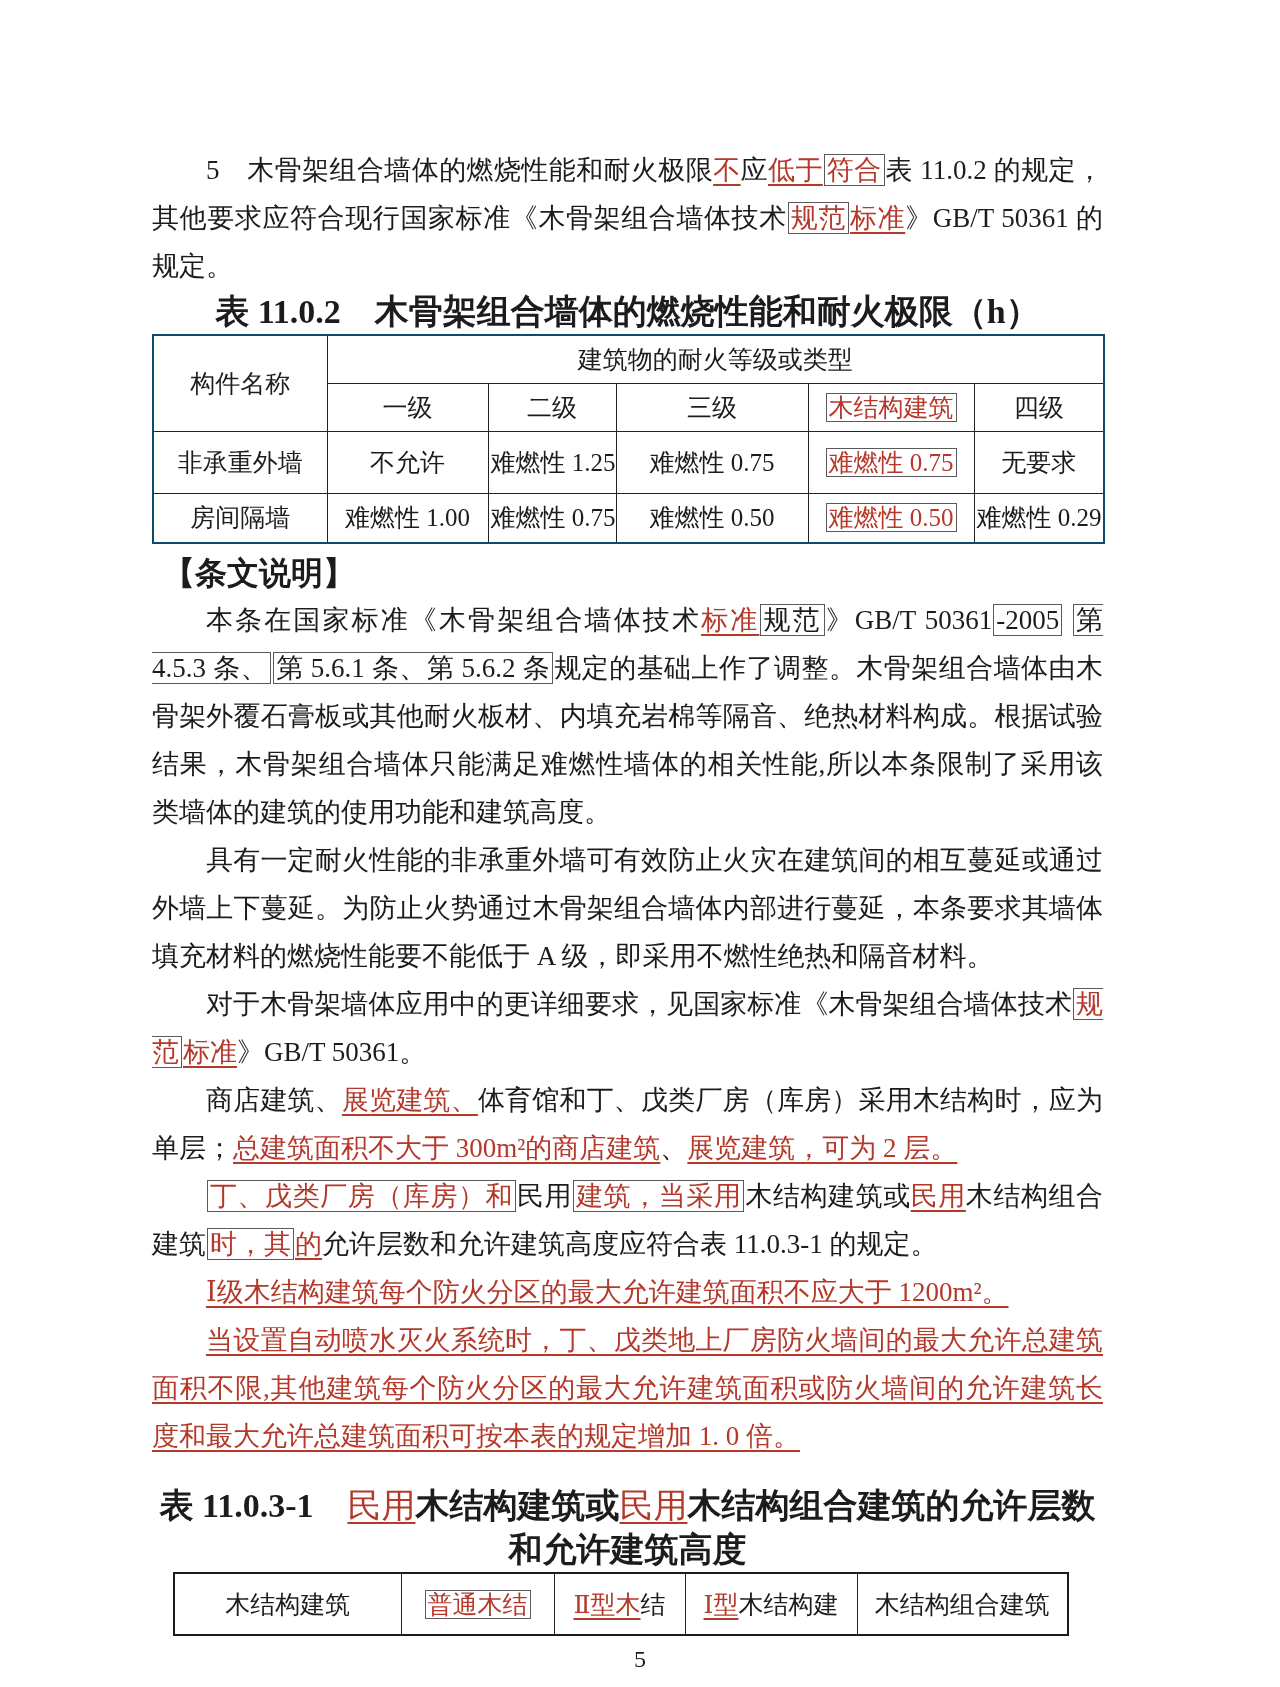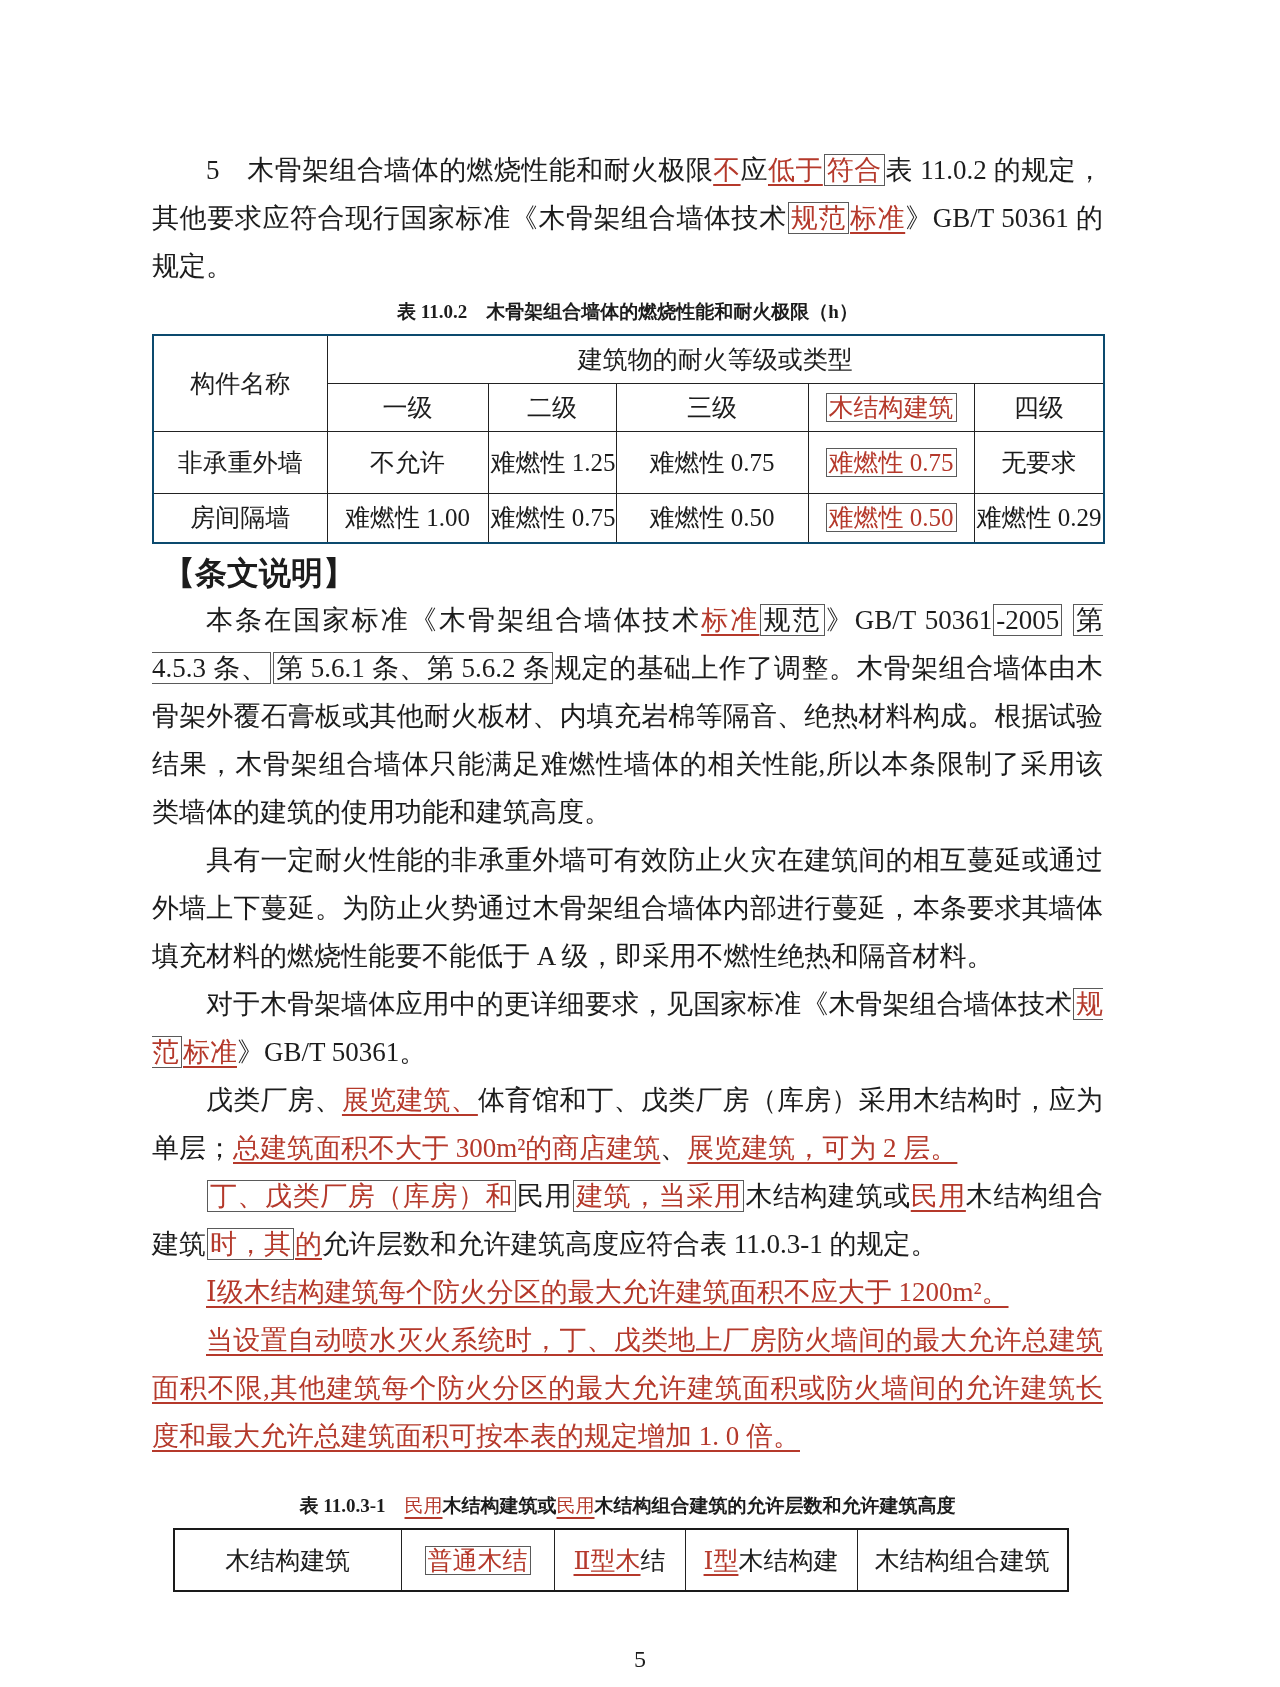--- a/index.html
+++ b/index.html
@@ -5,21 +5,21 @@
   :root { --red:#b5392b; --ink:#1c1c1c; --boxb:#5a5a5a; }
   html,body { margin:0; padding:0; background:#ffffff; }
   .page {
     position:relative; width:1180px; height:1687px; background:#ffffff;
     font-family:"Liberation Serif","DejaVu Serif",serif; color:var(--ink);
     overflow:hidden;
   }
   .content { position:absolute; left:152px; top:146px; width:951px; }
   .para { margin:0; font-size:27px; line-height:48px; text-align:justify; }
   .indent { text-indent:54px; }
-  .tbl-title { font-size:19px; font-weight:bold; text-align:center; line-height:44px; margin:0; }
+  .tbl-title { font-size:34px; font-weight:bold; text-align:center; line-height:44px; margin:0; }
   .t2-title { margin-top:24px; }
   .explain-heading { font-size:32px; font-weight:bold; line-height:46px; margin:6px 0 0 11px; }
   table { border-collapse:collapse; table-layout:fixed; margin:0; }
   #t1 { width:951px; border:2px solid #0c4a6e; }
   #t2 { width:894px; margin-left:21px; border:2px solid #1a1a1a; }
   td { border:1.5px solid #222; text-align:center; vertical-align:middle;
        font-size:25px; padding:0 2px; white-space:nowrap; overflow:visible; }
   tr.h48 { height:48px; } tr.h62 { height:62px; } tr.h50 { height:50px;font-family:Liberation Serif, serif; }
   
   .run-n  { }
@@ -81,21 +81,21 @@
       </tr>
     </tbody>
       </table>
 
     <p class="explain-heading">【条文说明】</p>
 
     <p class="para indent"><span class="run-n">本条在国家标准《木骨架组合墙体技术</span><span class="run-i">标准</span><span class="run-bk">规范</span><span class="run-n">》GB/T 50361</span><span class="run-bk">-2005</span><span class="run-n"> </span><span class="run-bk">第 4.5.3 条、</span><span class="run-bk">第 5.6.1 条、第 5.6.2 条</span><span class="run-n">规定的基础上作了调整。木骨架组合墙体由木骨架外覆石膏板或其他耐火板材、内填充岩棉等隔音、绝热材料构成。根据试验结果，木骨架组合墙体只能满足难燃性墙体的相关性能,所以本条限制了采用该类墙体的建筑的使用功能和建筑高度。</span></p>
     <p class="para indent"><span class="run-n">具有一定耐火性能的非承重外墙可有效防止火灾在建筑间的相互蔓延或通过外墙上下蔓延。为防止火势通过木骨架组合墙体内部进行蔓延，本条要求其墙体填充材料的燃烧性能要不能低于 A 级，即采用不燃性绝热和隔音材料。</span></p>
     <p class="para indent"><span class="run-n">对于木骨架墙体应用中的更详细要求，见国家标准《木骨架组合墙体技术</span><span class="run-br">规范</span><span class="run-i">标准</span><span class="run-n">》GB/T 50361。</span></p>
 
-    <p class="para indent"><span class="run-n">戊类厂房、</span><span class="run-i">展览建筑、</span><span class="run-n">体育馆和丁、戊类厂房（库房）采用木结构时，应为单层；</span><span class="run-ib">总建筑面积不大于 300m²的商店建筑</span><span class="run-n">、</span><span class="run-ib">展览建筑，可为 2 层。</span></p>
+    <p class="para indent"><span class="run-n">商店建筑、</span><span class="run-i">展览建筑、</span><span class="run-n">体育馆和丁、戊类厂房（库房）采用木结构时，应为单层；</span><span class="run-ib">总建筑面积不大于 300m²的商店建筑</span><span class="run-n">、</span><span class="run-ib">展览建筑，可为 2 层。</span></p>
     <p class="para indent"><span class="run-brb">丁、戊类厂房（库房）和</span><span class="run-n">民用</span><span class="run-brb">建筑，当采用</span><span class="run-n">木结构建筑或</span><span class="run-ib">民用</span><span class="run-n">木结构组合建筑</span><span class="run-brb">时，其</span><span class="run-ib">的</span><span class="run-n">允许层数和允许建筑高度应符合表 11.0.3-1 的规定。</span></p>
     <p class="para indent"><span class="run-ib">Ⅰ级木结构建筑每个防火分区的最大允许建筑面积不应大于 1200m²。</span></p>
     <p class="para indent"><span class="run-ib">当设置自动喷水灭火系统时，丁、戊类地上厂房防火墙间的最大允许总建筑面积不限,其他建筑每个防火分区的最大允许建筑面积或防火墙间的允许建筑长度和最大允许总建筑面积可按本表的规定增加 1. 0 倍。</span></p>
 
     <p class="tbl-title t2-title"><span class="run-n">表 11.0.3-1　</span><span class="run-ib">民用</span><span class="run-n">木结构建筑或</span><span class="run-ib">民用</span><span class="run-n">木结构组合建筑的允许层数和允许建筑高度</span></p>
 
     <table id="t2">
       <colgroup>
         <col style="width:227px">
           <col style="width:153px">

